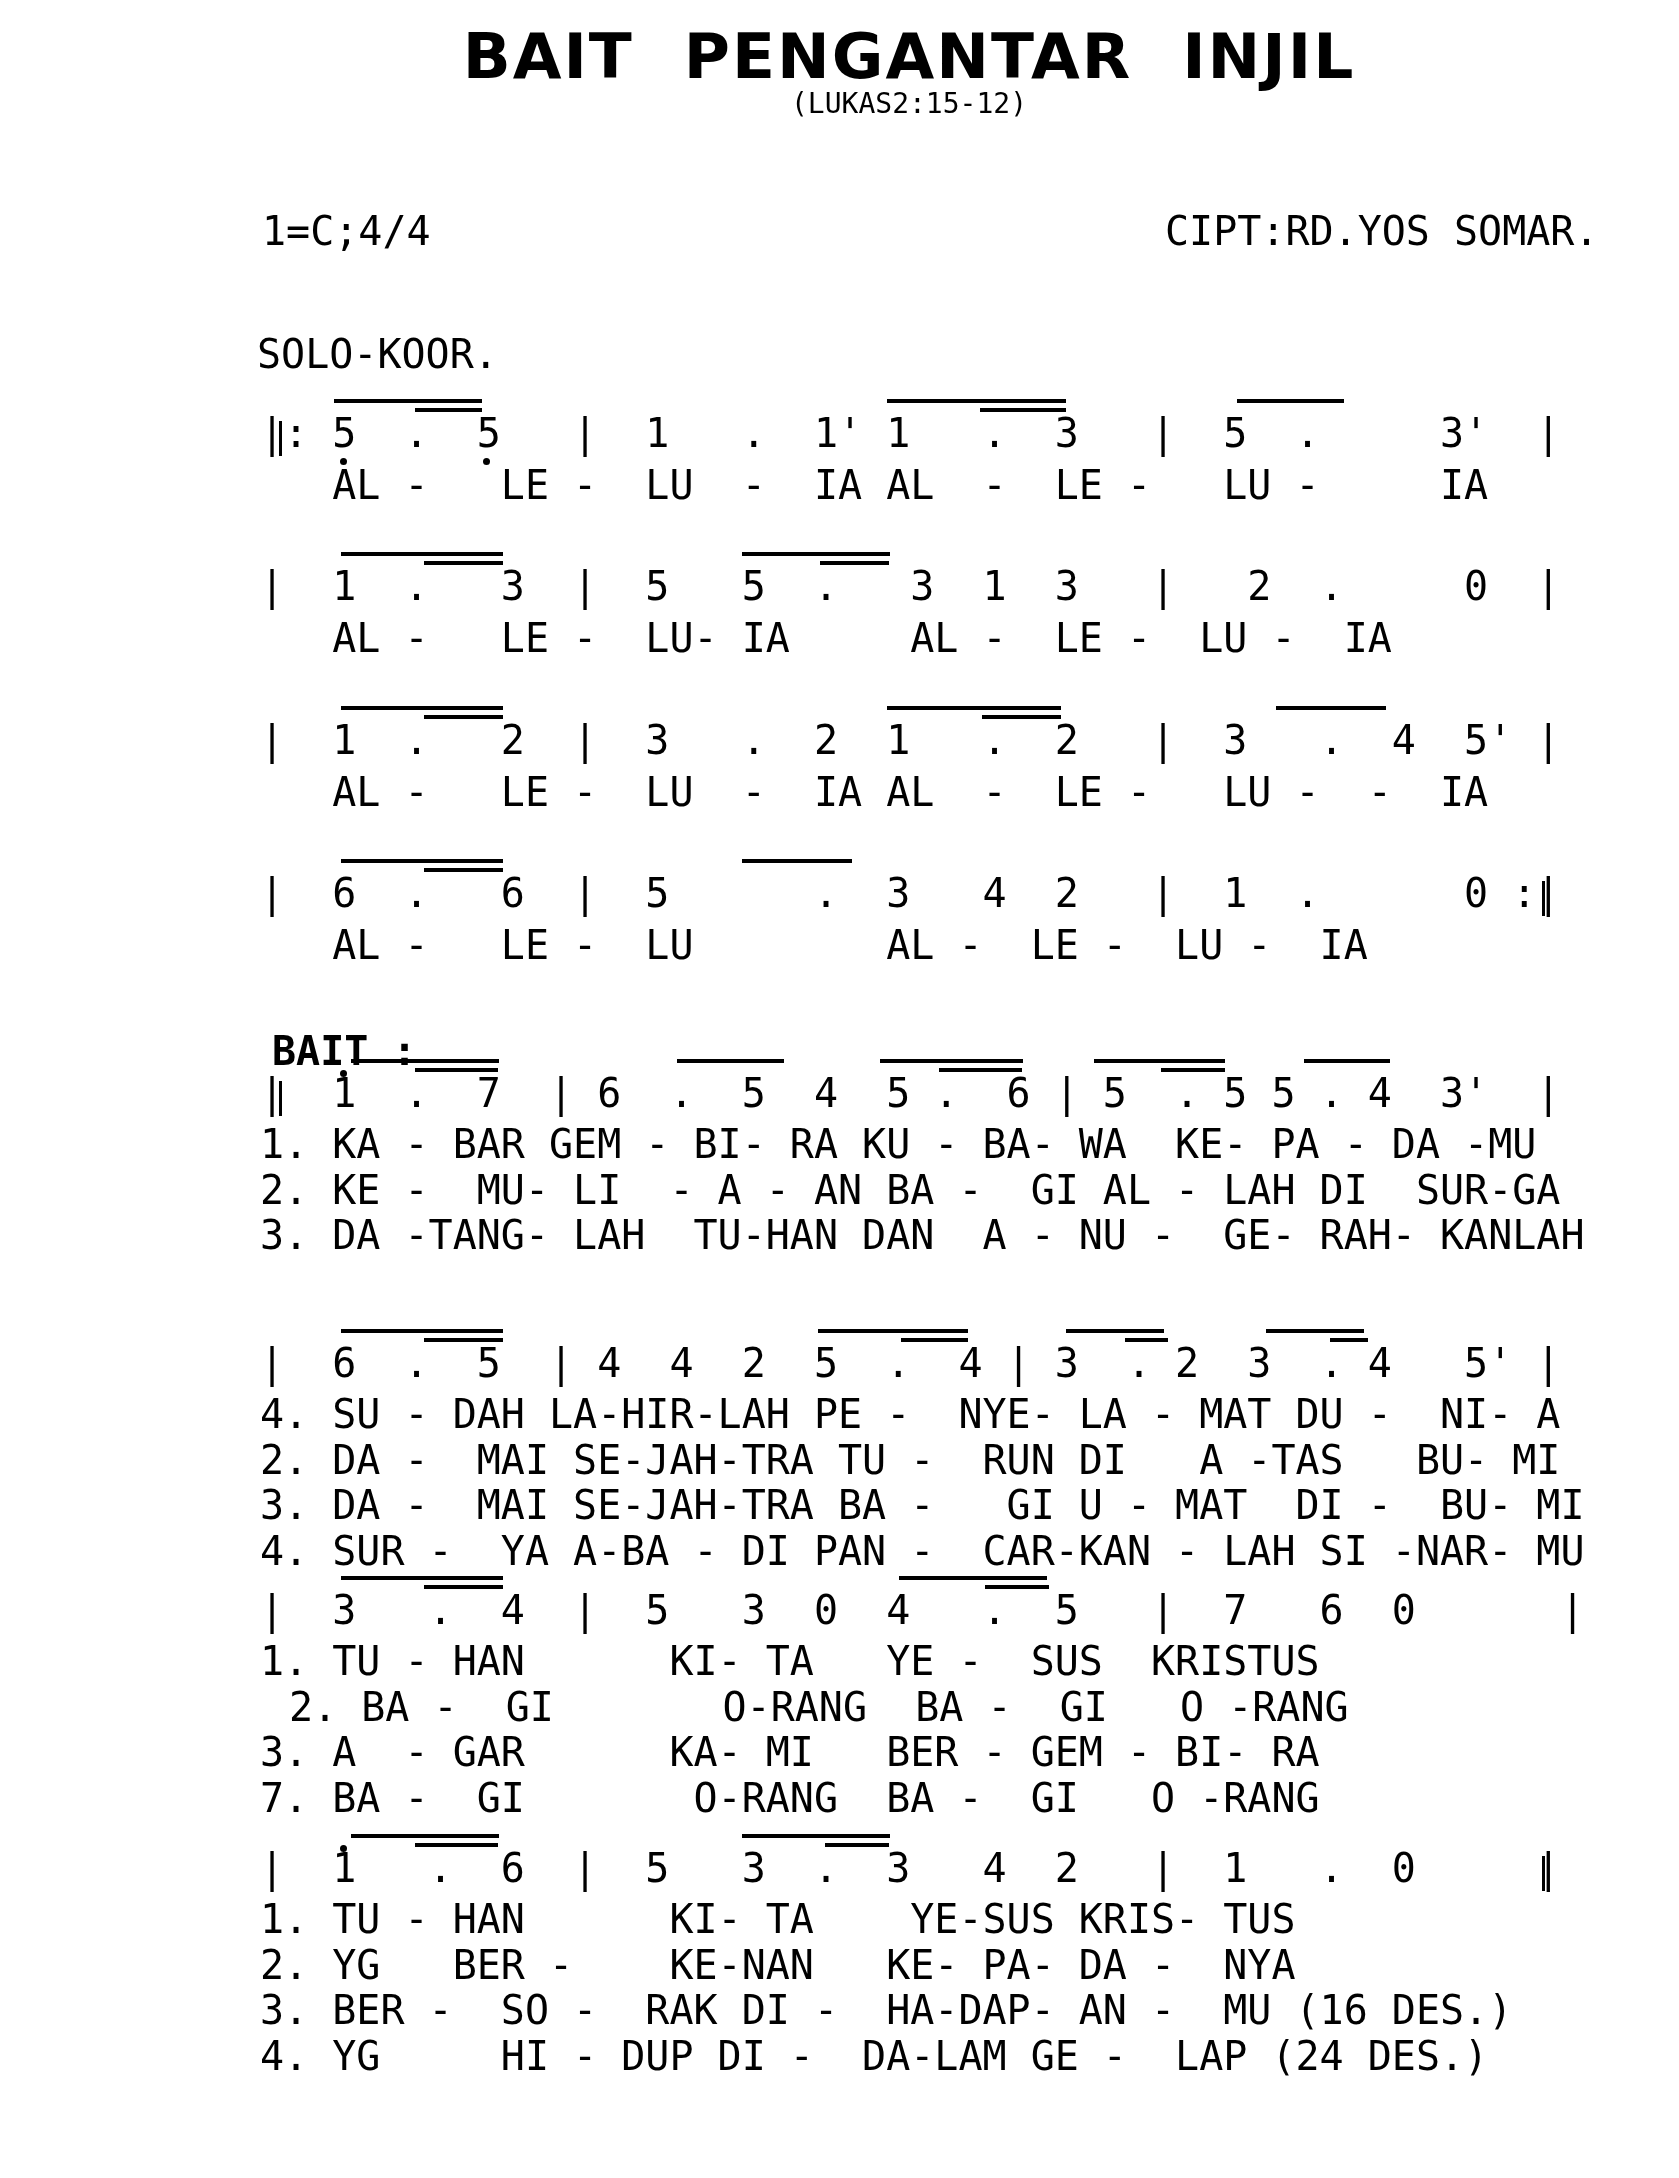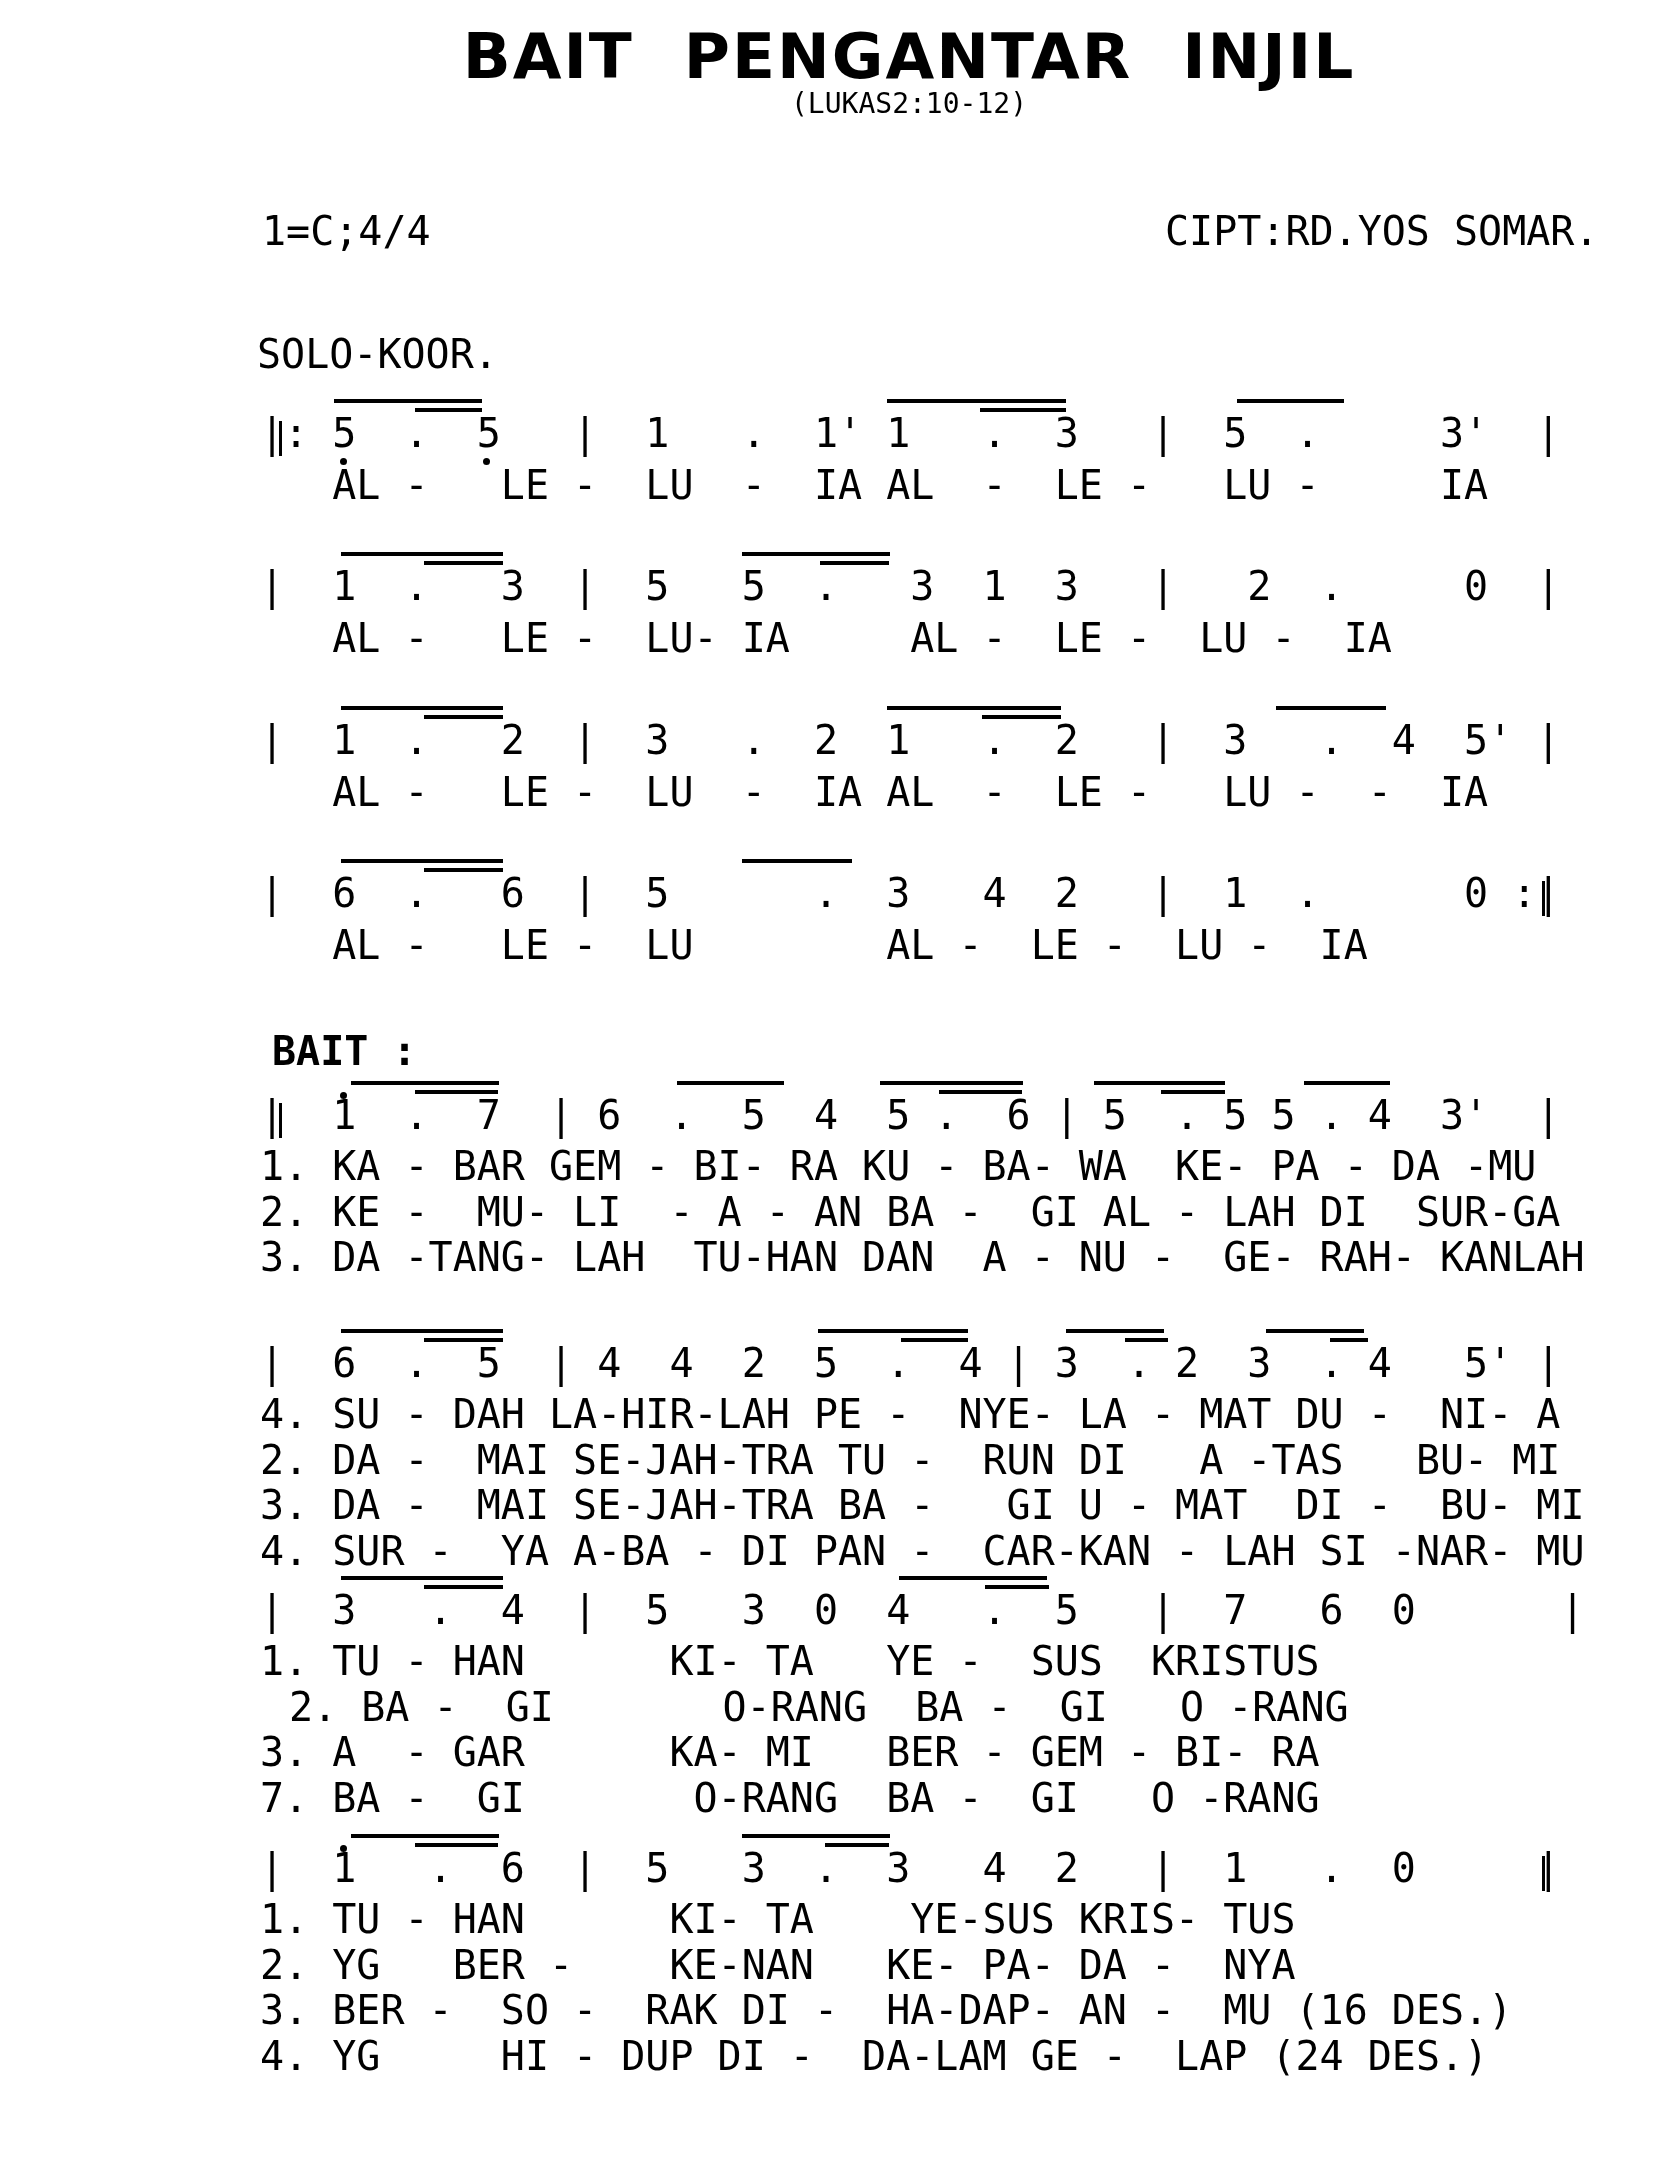--- a/index.html
+++ b/index.html
@@ -27,21 +27,21 @@
   }
   .noteline{top:20px;}
   .beam{position:absolute;height:4px;background:#000;}
   .odot{position:absolute;width:7px;height:7px;border-radius:50%;background:#000;}
   .dbar{position:absolute;width:3px;height:35px;top:28px;background:#000;}
 </style>
 </head>
 <body>
 
 <div class="abs title">BAIT PENGANTAR INJIL</div>
-<div class="abs subtitle">(LUKAS2:10-12)</div>
+<div class="abs subtitle">(LUKAS2:15-12)</div>
 <div class="abs meta" style="left:262px;">1=C;4/4</div>
 <div class="abs meta" style="left:1165px;">CIPT:RD.YOS SOMAR.</div>
 <div class="abs section-label" style="left:257px;top:331px;">SOLO-KOOR.</div>
 <div class="abs section-label" style="left:272px;top:1028px;font-weight:700;">BAIT :</div>
 
 <div id="score">
     <div class="system" style="top: 393px;">
       <div class="beam" style="left: 74px; width: 148px; top: 6px;"></div>
       <div class="beam" style="left: 155px; width: 67px; top: 15px;"></div>
       <div class="beam" style="left: 627px; width: 179px; top: 6px;"></div>
@@ -71,21 +71,21 @@
       <div class="lyricline" style="top: 72px;">   AL -   LE -  LU  -  IA AL  -  LE -   LU -  -  IA</div>
     </div>
     <div class="system" style="top: 853px;">
       <div class="beam" style="left: 81px; width: 162px; top: 6px;"></div>
       <div class="beam" style="left: 164px; width: 79px; top: 15px;"></div>
       <div class="beam" style="left: 482px; width: 110px; top: 6px;"></div>
       <div class="dbar" style="left: 1282px;"></div>
       <div class="noteline">|  6  .   6  |  5      .  3   4  2   |  1  .      0 :|</div>
       <div class="lyricline" style="top: 72px;">   AL -   LE -  LU        AL -  LE -  LU -  IA</div>
     </div>
-    <div class="system" style="top: 1075px;">
+    <div class="system" style="top: 1053px;">
       <div class="beam" style="left: 91px; width: 148px; top: 6px;"></div>
       <div class="beam" style="left: 155px; width: 83px; top: 15px;"></div>
       <div class="beam" style="left: 417px; width: 107px; top: 6px;"></div>
       <div class="beam" style="left: 620px; width: 143px; top: 6px;"></div>
       <div class="beam" style="left: 679px; width: 83px; top: 15px;"></div>
       <div class="beam" style="left: 834px; width: 131px; top: 6px;"></div>
       <div class="beam" style="left: 901px; width: 64px; top: 15px;"></div>
       <div class="beam" style="left: 1044px; width: 86px; top: 6px;"></div>
       <div class="odot" style="left: 80px; top: 17px;"></div>
       <div class="dbar" style="left: 19px;"></div>

